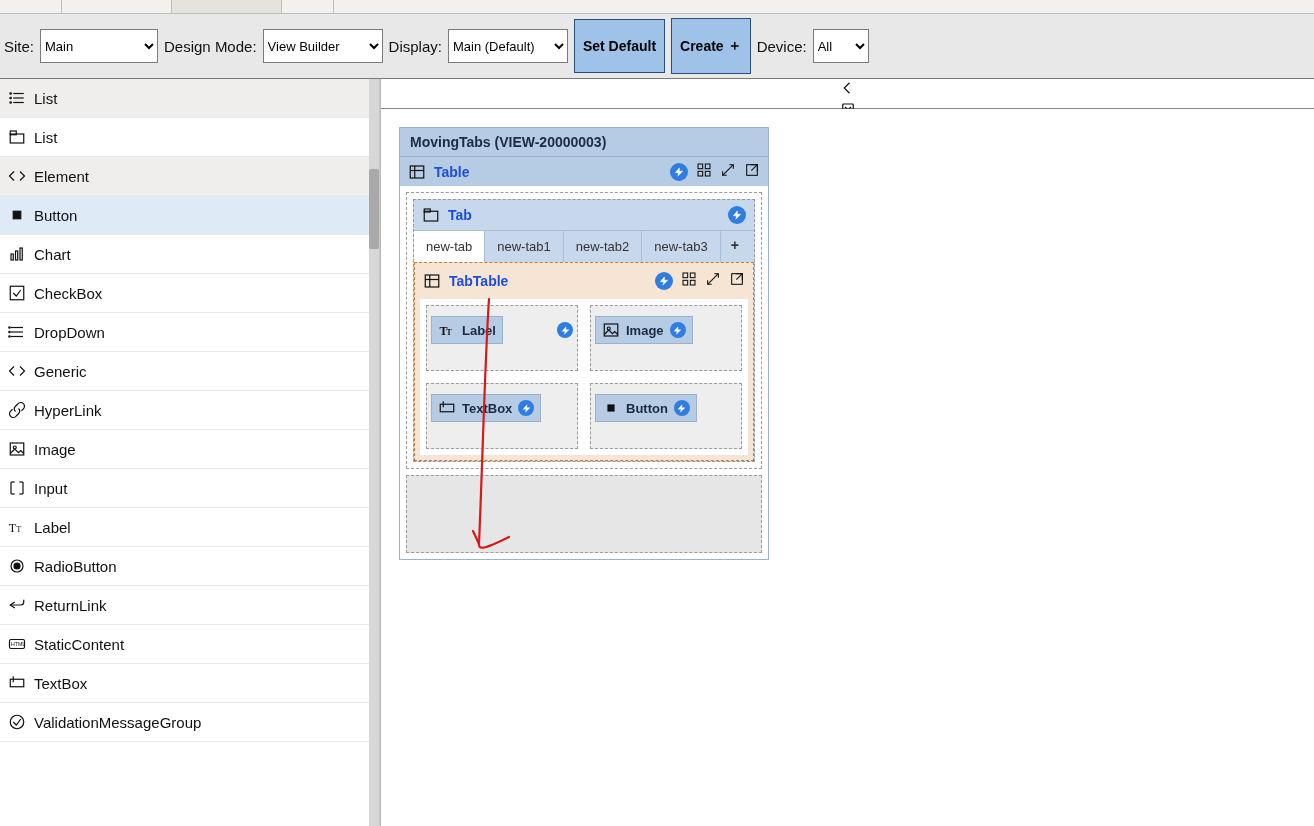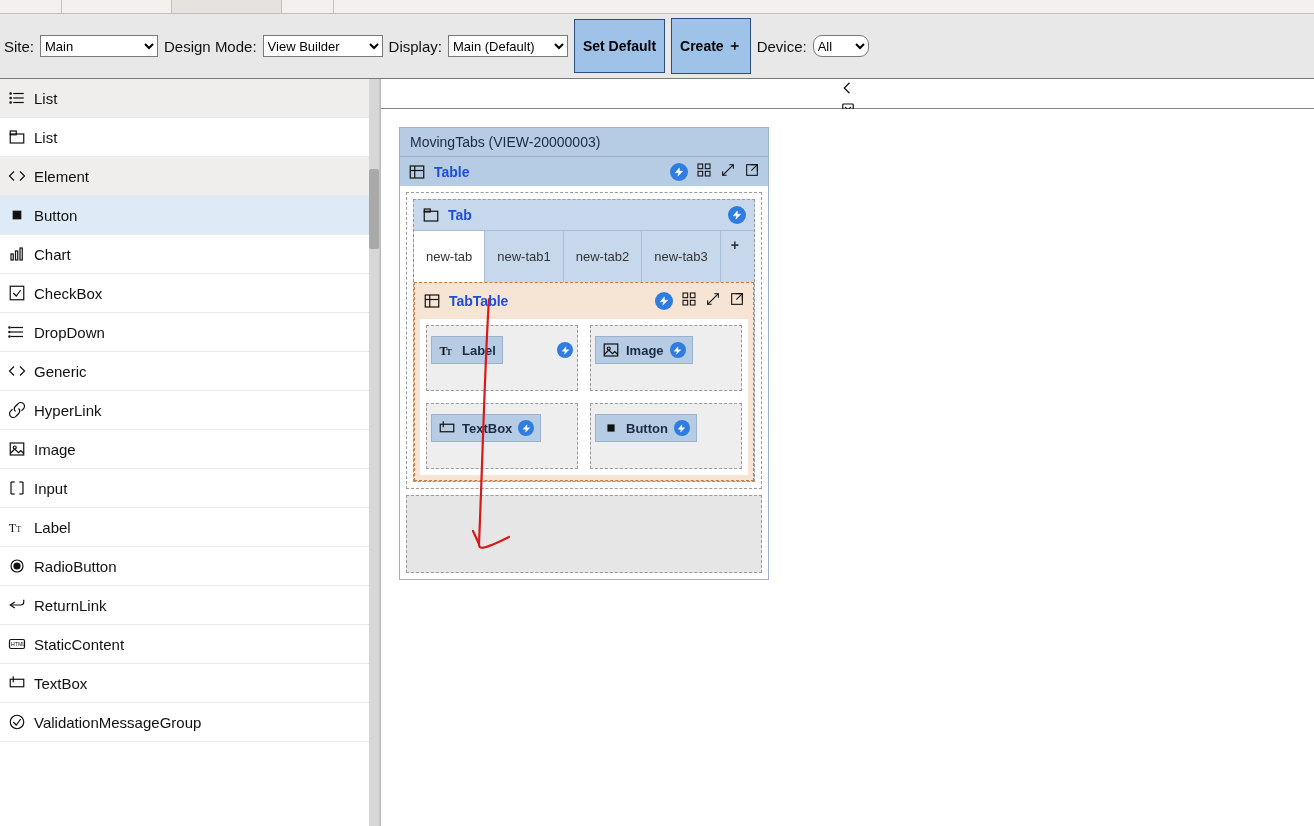--- a/index.html
+++ b/index.html
@@ -28,28 +28,28 @@
   .toolbar {
     display: flex; align-items: center;
     padding: 4px 4px;
     background: #e8e8e8;
     border-bottom: 1px solid #7a7a7a;
     gap: 6px;
     font-size: 15px;
   }
   .toolbar label { font-size: 15px; }
   .toolbar select, .toolbar .sel {
-    font-size: 13px; height: 22px;
+    font-size: 13px; height: 34px;
     border: 1px solid #7a7a7a;
     background: #fff;
   }
   .toolbar select.site { width: 118px; }
   .toolbar select.mode { width: 120px; }
   .toolbar select.display { width: 120px; }
-  .toolbar select.device { width: 56px; border-radius: 9px; }
+  .toolbar select.device { width: 56px; }
   .btn {
     border: 1px solid #2b4f7a;
     background: #9fc2e8;
     padding: 18px 8px;
     font-size: 14px;
     font-weight: 600;
     cursor: pointer;
     display: inline-flex; align-items: center; gap: 4px;
   }
   .btn .plus { font-weight: 900; font-size: 14px; }
@@ -128,21 +128,21 @@
     overflow: auto;
   }
   .widget-outer {
     width: 370px;
     border: 1px solid #9bb2cf;
     background: #fff;
   }
   .widget-title {
     background: #b6cbe4;
     padding: 6px 10px;
-    font-weight: 400;
+    font-weight: 700;
     font-size: 14px;
     color: #1b2b44;
   }
   .table-header {
     background: #b6cbe4;
     display: flex; align-items: center;
     padding: 5px 8px;
     justify-content: space-between;
     border-top: 1px solid #9bb2cf;
   }
@@ -171,21 +171,21 @@
     font-weight: 600;
     color: #1b2b44;
     gap: 24px;
   }
   .tab-row {
     display: flex;
     background: #c8d8ec;
     border-top: 1px solid #a9bdd6;
   }
   .tab-row .t {
-    padding: 18px 12px;
+    padding: 8px 12px;
     font-size: 13px;
     color: #333;
     border-right: 1px solid #a9bdd6;
     cursor: pointer;
   }
   .tab-row .t.active {
     background: #fff;
     border-top: 1px solid #a9bdd6;
     margin-top: -1px;
   }

